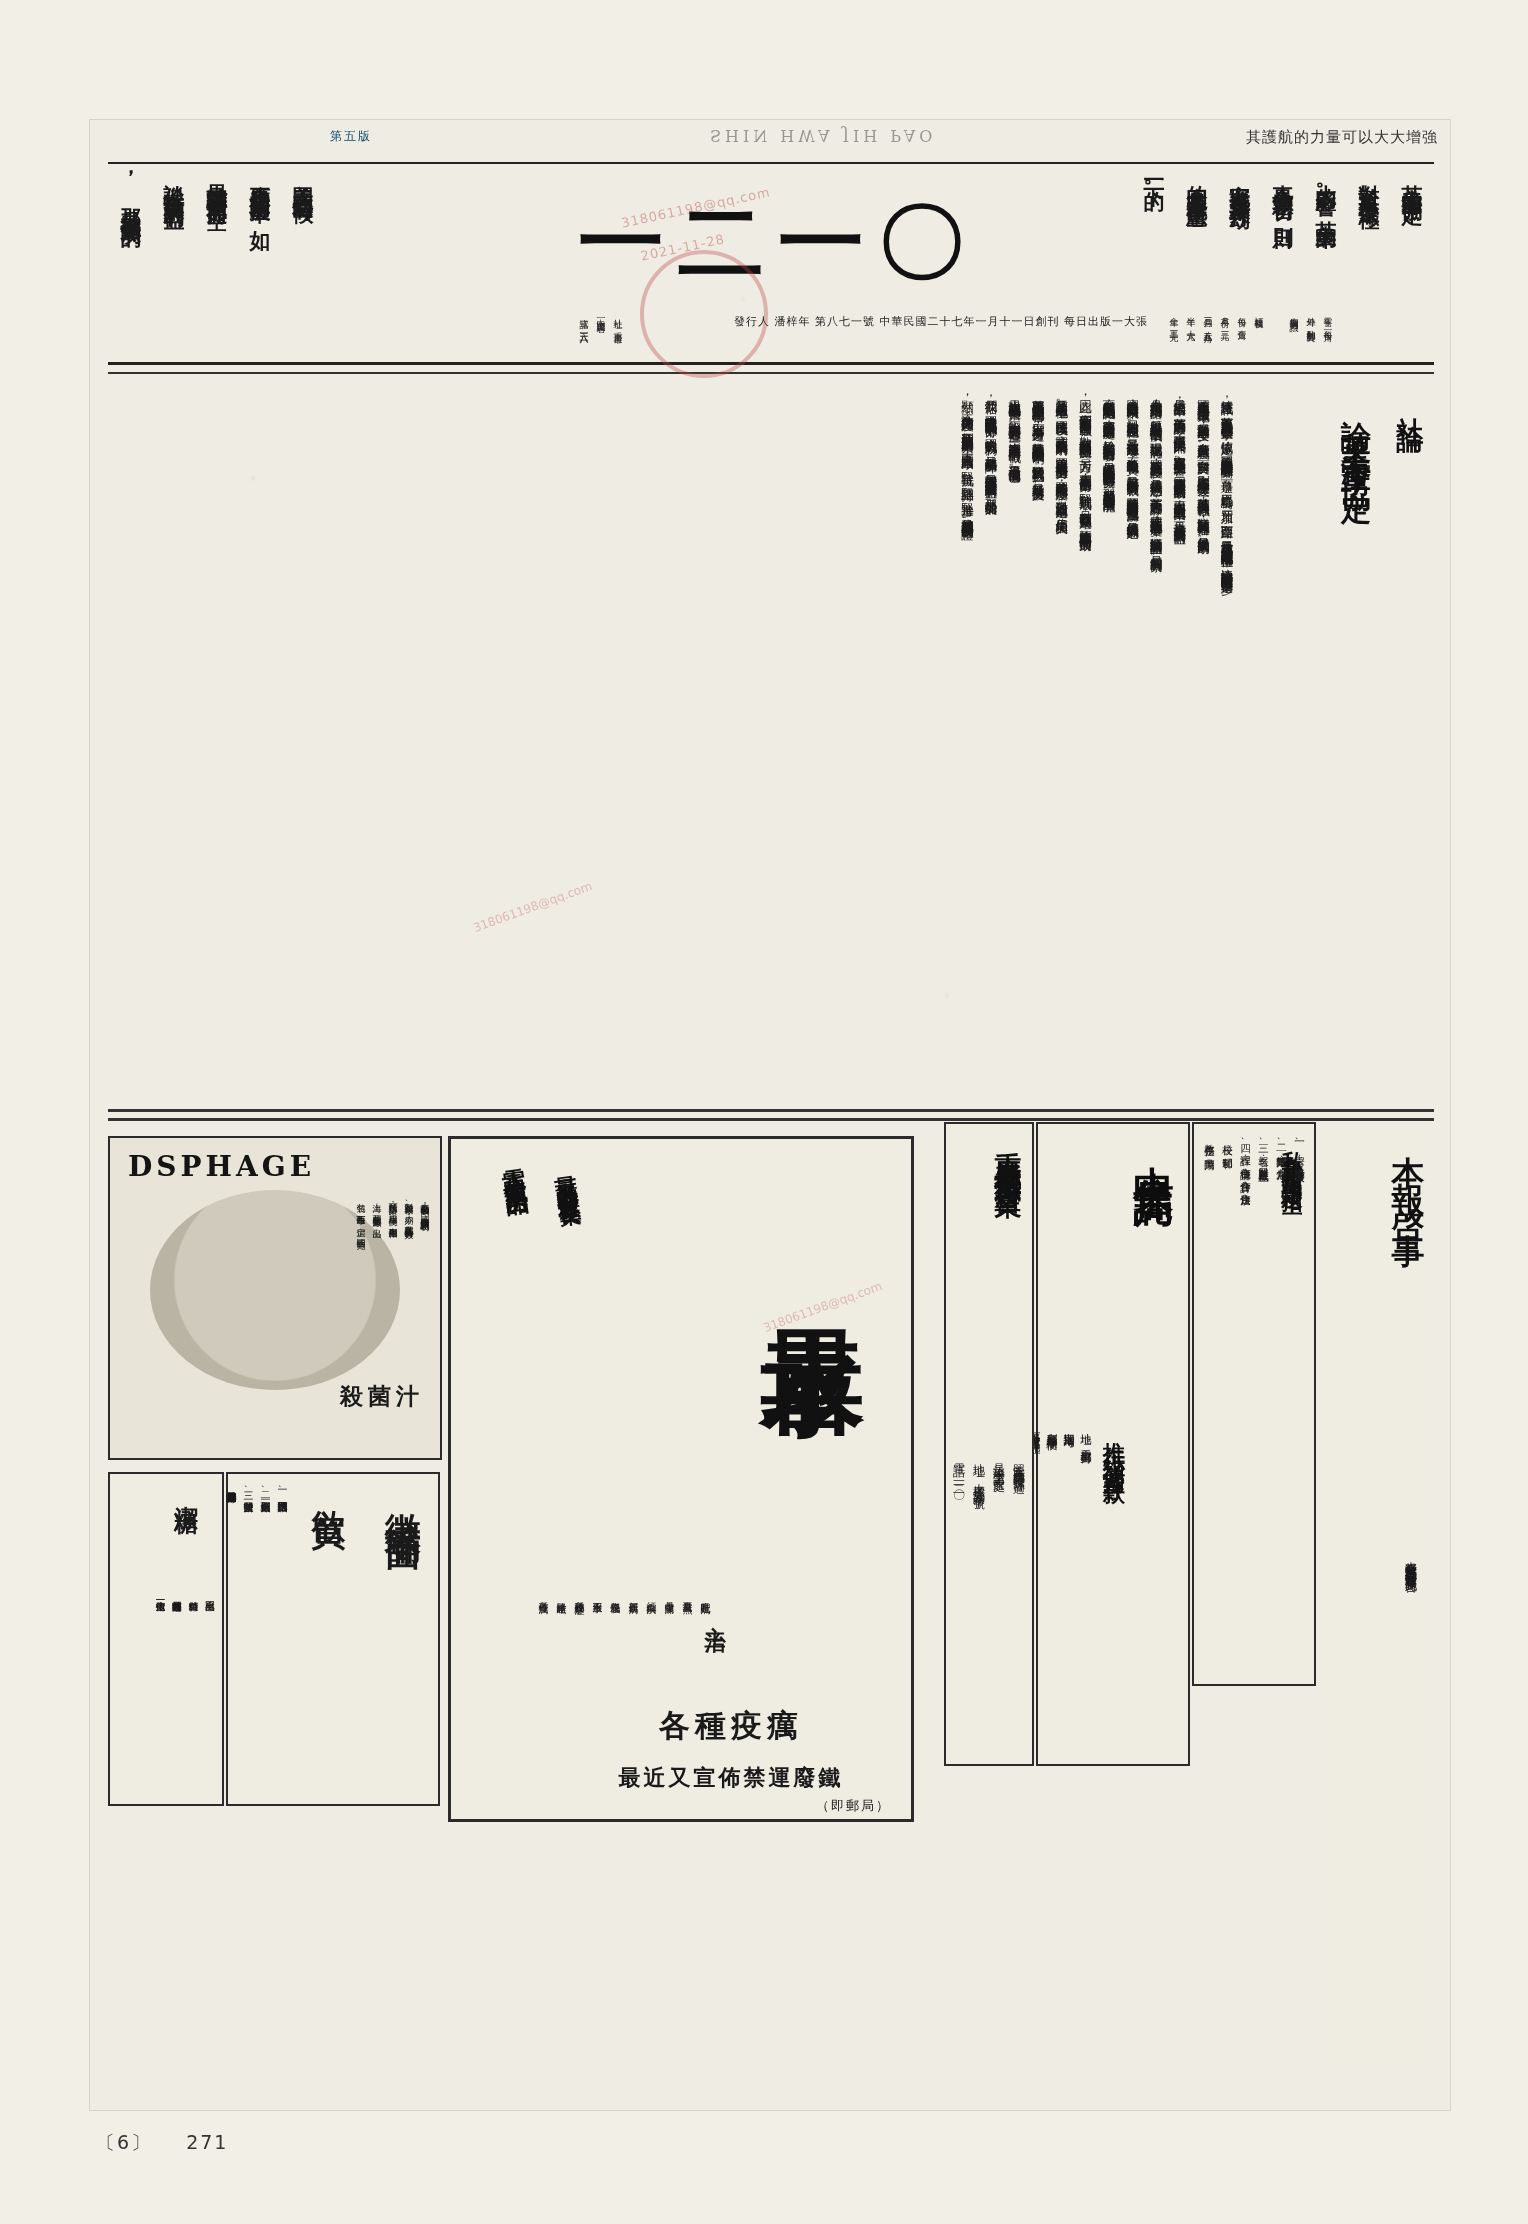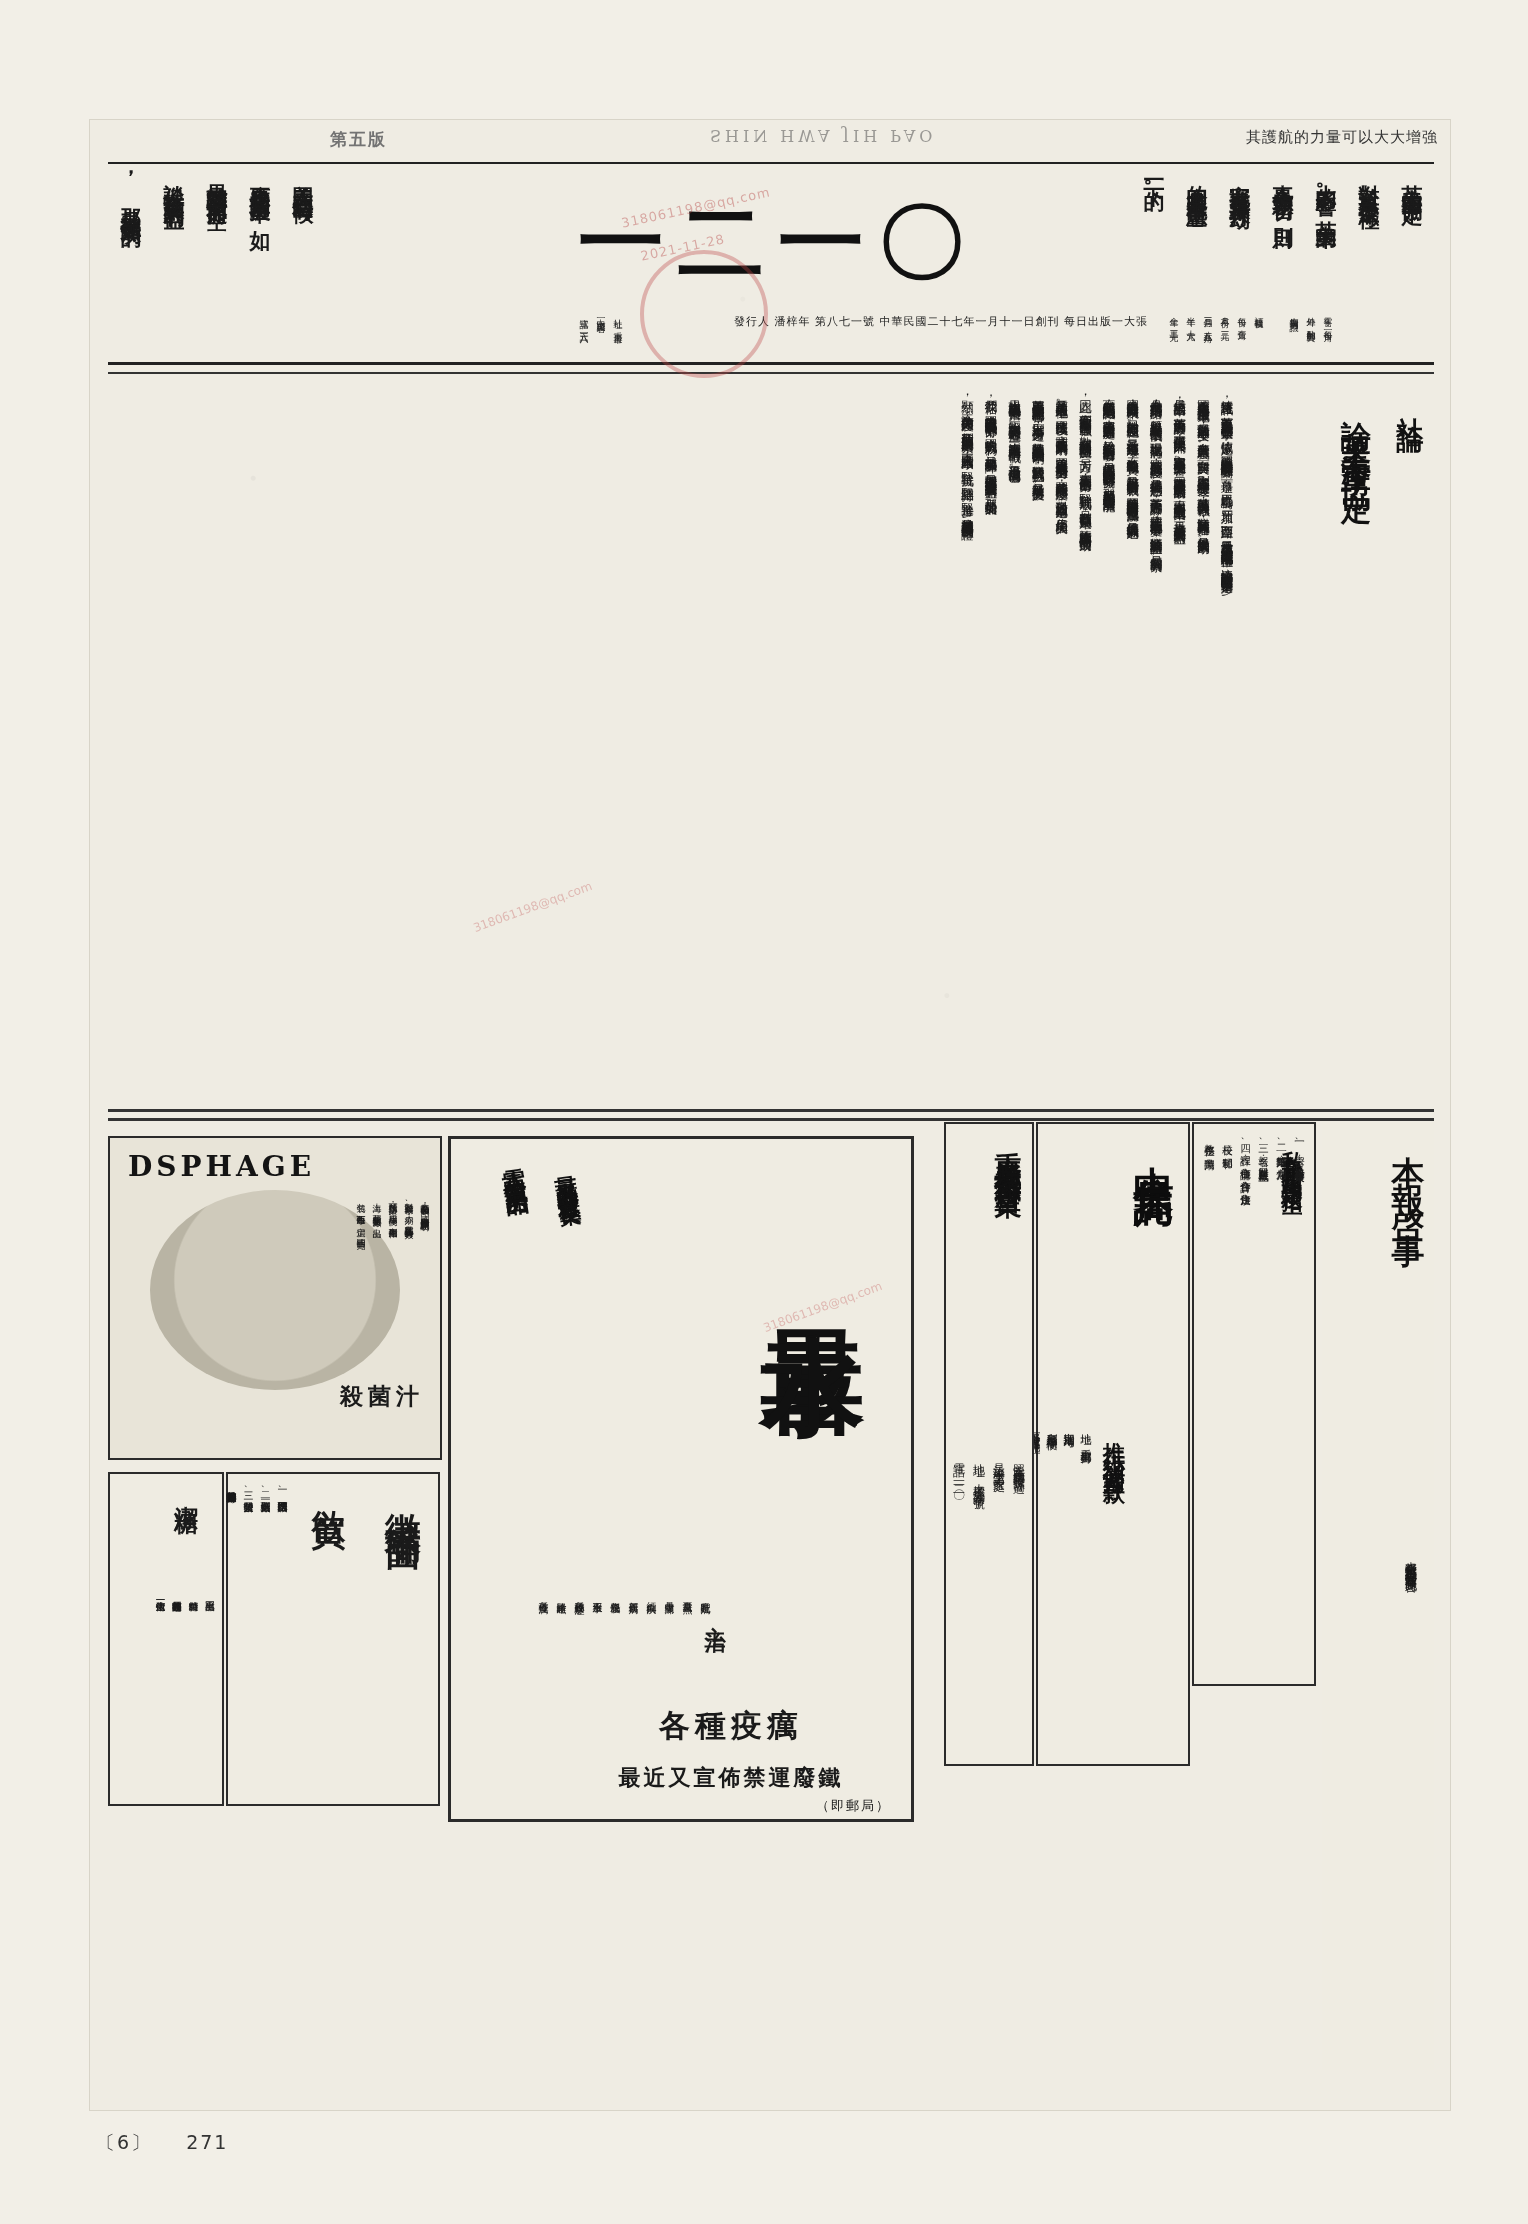--- a/index.html
+++ b/index.html
@@ -14,21 +14,21 @@
            radial-gradient(circle at 63% 44%, rgba(0,0,0,.04) 0 2px, transparent 3px),
            radial-gradient(circle at 31% 77%, rgba(0,0,0,.04) 0 2px, transparent 3px),
            radial-gradient(circle at 84% 66%, rgba(0,0,0,.03) 0 2px, transparent 3px),
            radial-gradient(circle at 48% 9%,  rgba(0,0,0,.03) 0 2px, transparent 3px);
          opacity:.7;}
   .vert{writing-mode:vertical-rl;text-orientation:upright;}
   .ser{font-family:"DejaVu Serif",serif;}
 
   
   .topstrip{position:absolute;left:90px;top:118px;width:1360px;height:44px;}
-  .topstrip .pg{position:absolute;left:240px;top:10px;font-size:17px;letter-spacing:2px;color:#737373;font-weight:bold;}
+  .topstrip .pg{position:absolute;left:240px;top:10px;font-size:12px;letter-spacing:2px;color:#0c4a6e;}
   .topstrip .lat{position:absolute;left:620px;top:8px;font-size:16px;letter-spacing:4px;color:#555;opacity:.55;
                  transform:scaleY(-1);}
   .topstrip .dt{position:absolute;right:12px;top:10px;font-size:15px;letter-spacing:1px;color:#333;}
 
   
   .mast{position:absolute;left:108px;top:162px;width:1326px;height:200px;border-bottom:3px solid #222;}
   .mast .ruleTop{position:absolute;left:0;top:0;width:100%;height:2px;background:#222;}
   .mast .title{position:absolute;left:470px;top:10px;width:390px;height:140px;
                font-family:"DejaVu Serif",serif;font-weight:bold;font-size:86px;letter-spacing:14px;
                color:#111;text-align:center;line-height:140px;white-space:nowrap;}

